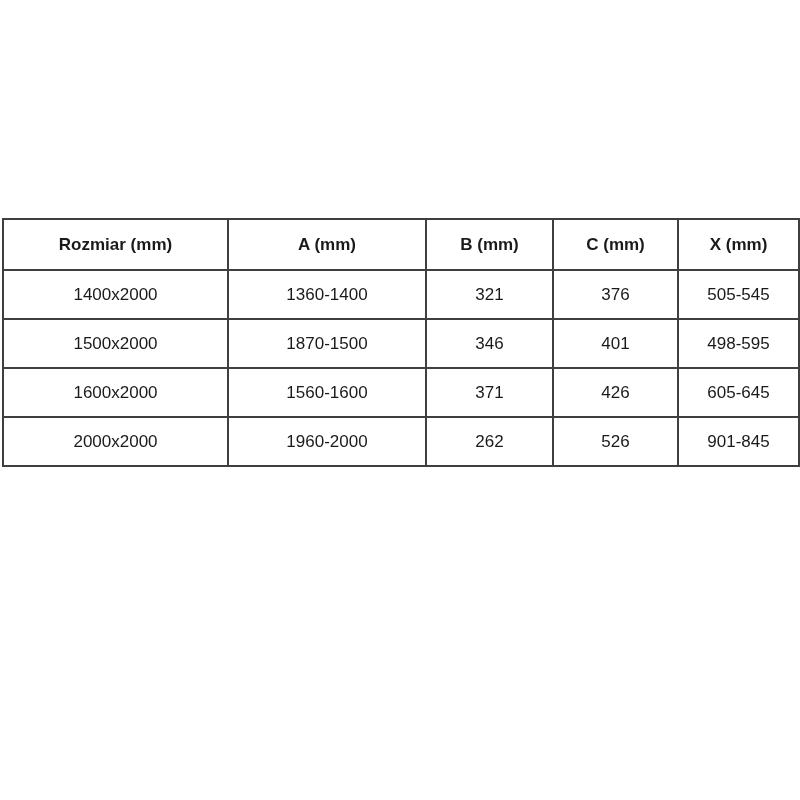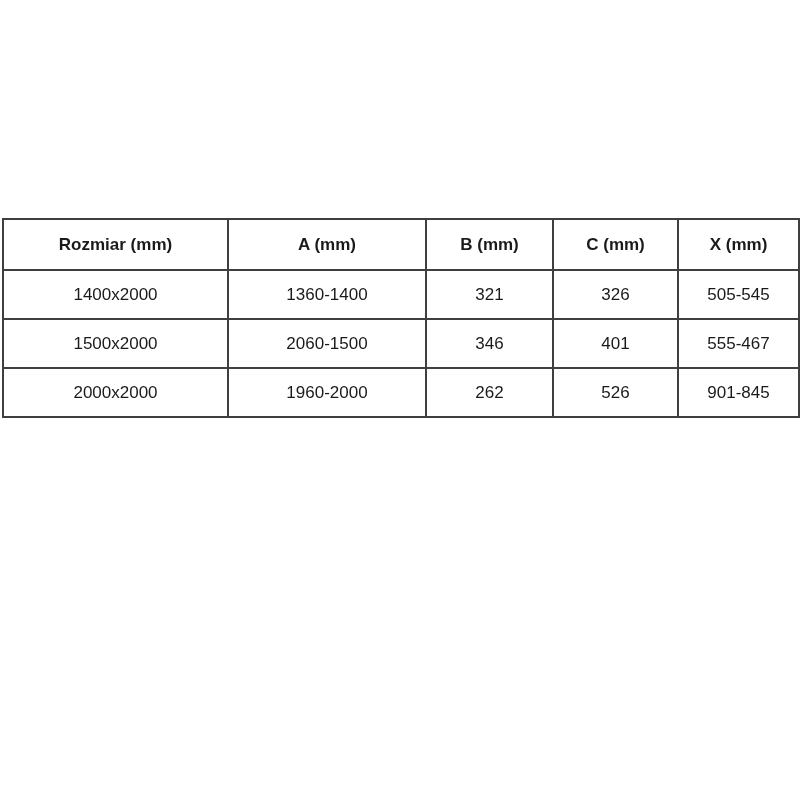--- a/index.html
+++ b/index.html
@@ -70,29 +70,36 @@
         <th>B (mm)</th>
         <th>C (mm)</th>
         <th>X (mm)</th>
       </tr>
     </thead>
     <tbody>
       <tr>
         <td>1400x2000</td>
         <td>1360-1400</td>
         <td>321</td>
-        <td>326</td>
+        <td>376</td>
         <td>505-545</td>
       </tr>
       <tr>
         <td>1500x2000</td>
-        <td>2060-1500</td>
+        <td>1870-1500</td>
         <td>346</td>
         <td>401</td>
-        <td>555-467</td>
+        <td>498-595</td>
+      </tr>
+      <tr>
+        <td>1600x2000</td>
+        <td>1560-1600</td>
+        <td>371</td>
+        <td>426</td>
+        <td>605-645</td>
       </tr>
       <tr>
         <td>2000x2000</td>
         <td>1960-2000</td>
         <td>262</td>
         <td>526</td>
         <td>901-845</td>
       </tr>
     </tbody>
   </table>

